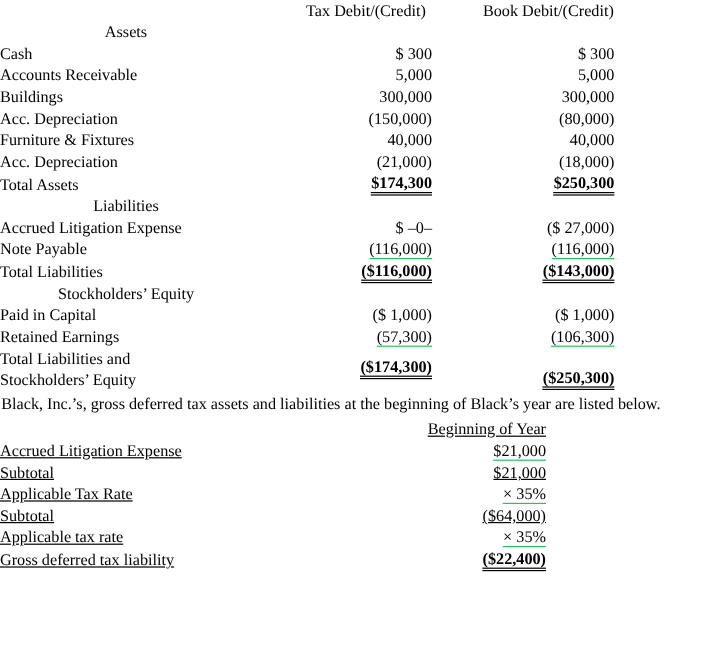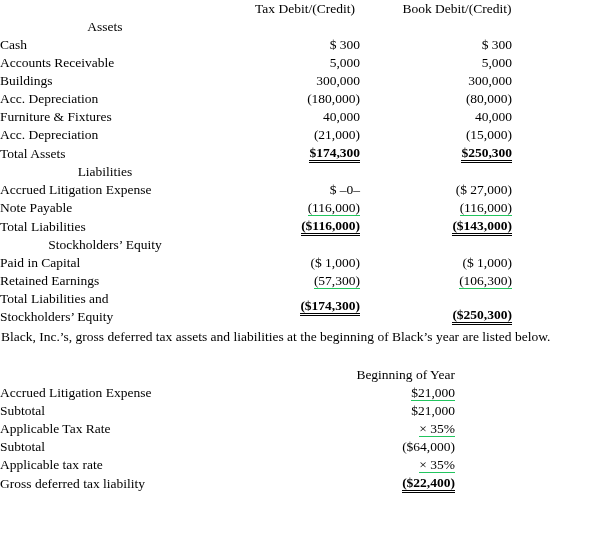--- a/index.html
+++ b/index.html
@@ -75,21 +75,22 @@
     margin: 2px 0 0 1px;
     line-height: 17px;
     text-align: left;
   }
 
   
   table.fin2 {
     border-collapse: collapse;
     table-layout: fixed;
     width: 600px;
-    margin-top: 21px;
+    margin-top: 4px;
+    text-decoration: underline;
   }
   table.fin2 td, table.fin2 th {
     padding: 0;
     margin: 0;
     font-weight: normal;
     vertical-align: bottom;
     line-height: 18px;
     height: 18px;
     white-space: nowrap;
   }
@@ -165,41 +166,41 @@
       <td></td>
       <td class="c-tax">300,000</td>
       <td></td>
       <td class="c-book">300,000</td>
       <td></td>
     </tr>
 
     <tr>
       <td>Acc. Depreciation</td>
       <td></td>
-      <td class="c-tax">(180,000)</td>
+      <td class="c-tax">(150,000)</td>
       <td></td>
       <td class="c-book">(80,000)</td>
       <td></td>
     </tr>
 
     <tr>
       <td>Furniture &amp; Fixtures</td>
       <td></td>
       <td class="c-tax">40,000</td>
       <td></td>
       <td class="c-book">40,000</td>
       <td></td>
     </tr>
 
     <tr>
       <td>Acc. Depreciation</td>
       <td></td>
       <td class="c-tax">(21,000)</td>
       <td></td>
-      <td class="c-book">(15,000)</td>
+      <td class="c-book">(18,000)</td>
       <td></td>
     </tr>
 
     <tr>
       <td>Total Assets</td>
       <td></td>
       <td class="c-tax"><span class="b u2">$174,300</span></td>
       <td></td>
       <td class="c-book"><span class="b u2">$250,300</span></td>
       <td></td>

